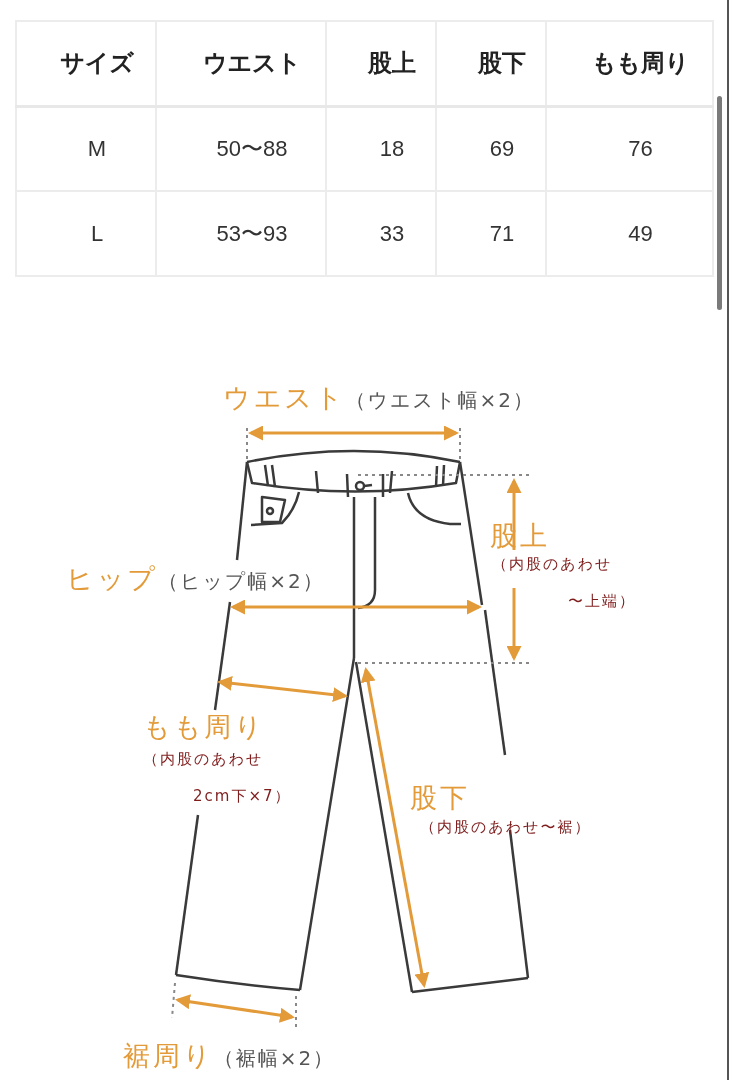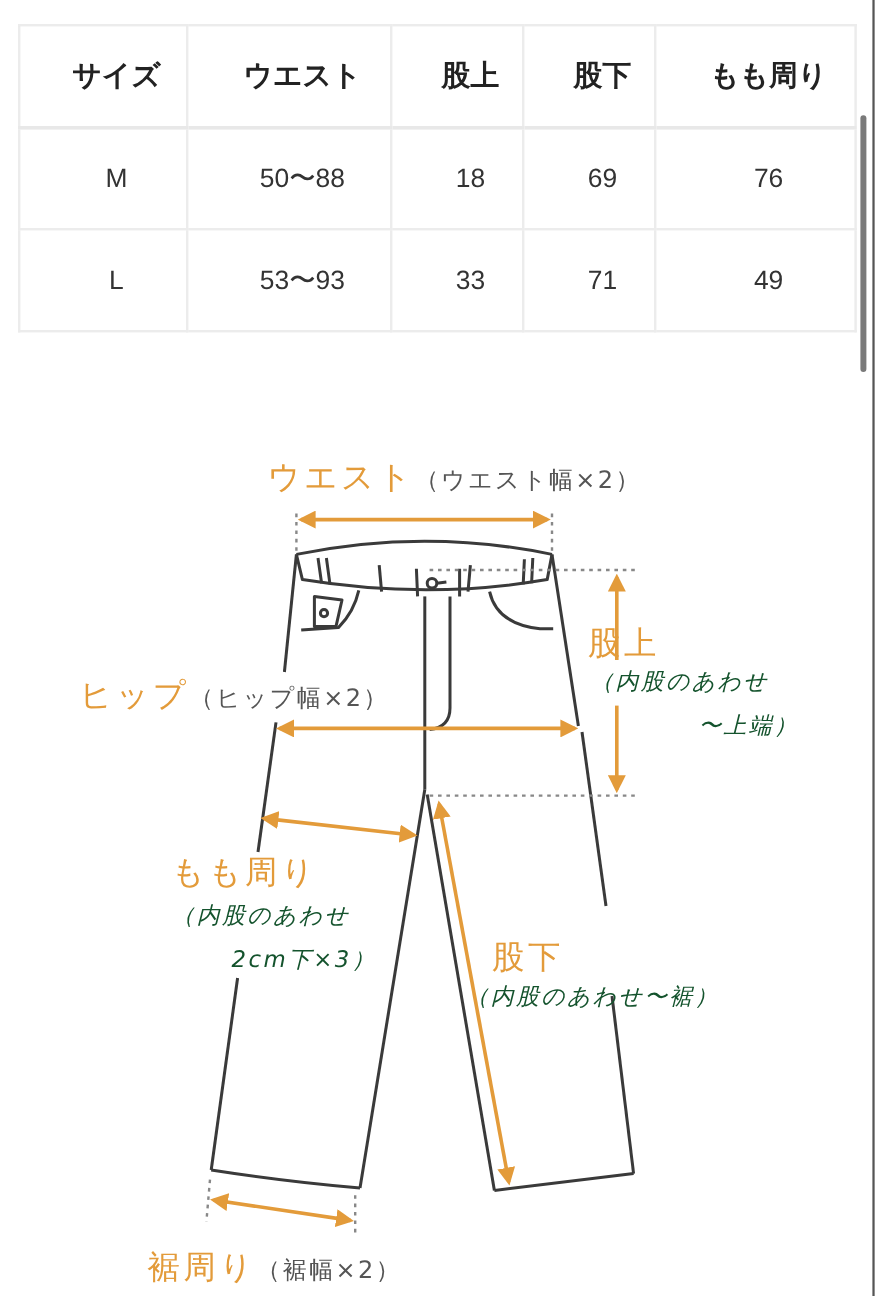--- a/index.html
+++ b/index.html
@@ -12,21 +12,21 @@
   .size-table th { height: 85px; font-size: 24px; font-weight: bold; color: #222; }
   .size-table td { height: 85px; font-size: 22px; color: #333; font-family: "Liberation Sans", sans-serif; }
   .size-table tr.hdr th { border-bottom: 3px solid #e8e8e8; }
   .scrollbar { position: absolute; left: 717px; top: 96px; width: 5px; height: 214px;
                background: #7a7a7a; border-radius: 3px; }
   .edge { position: absolute; left: 727px; top: 0; width: 2px; height: 1080px; background: #555; }
   .diagram { position: absolute; left: 0; top: 0; }
   .lbl { position: absolute; white-space: nowrap; font-family: "DejaVu Sans", sans-serif; }
   .lbl .o { color: #e39b3a; font-size: 27px; letter-spacing: 3px; }
   .lbl .g { color: #555; font-size: 20px; letter-spacing: 2px; }
-  .sub { position: absolute; white-space: nowrap; color: #14532d; font-size: 19px; letter-spacing: 2px; font-style: italic; }
+  .sub { position: absolute; white-space: nowrap; color: #7f1d1d; font-size: 15px; letter-spacing: 2px; }
 </style>
 </head>
 <body>
 
 <table class="size-table">
   <colgroup>
     <col style="width:140px">
       <col style="width:170px">
       <col style="width:110px">
       <col style="width:110px">
@@ -129,28 +129,28 @@
 </div>
 
 <div class="lbl" style="left:66px; top:561px;">
   <span class="o">ヒップ</span><span class="g">（ヒップ幅×2）</span>
 </div>
 
 <div class="lbl" style="left:490px; top:518px;">
   <span class="o">股上</span>
 </div>
 <div class="sub" style="left:492px; top:555px;">（内股のあわせ</div>
-<div class="sub" style="left:568px; top:592px;margin-left:14px;">〜上端）</div>
+<div class="sub" style="left:568px; top:592px;">〜上端）</div>
 
 <div class="lbl" style="left:143px; top:709px;">
   <span class="o">もも周り</span>
 </div>
 <div class="sub" style="left:143px; top:750px;">（内股のあわせ</div>
-<div class="sub" style="left:193px; top:787px;">2cm下×3）</div>
+<div class="sub" style="left:193px; top:787px;">2cm下×7）</div>
 
 <div class="lbl" style="left:410px; top:780px;">
   <span class="o">股下</span>
 </div>
-<div class="sub" style="left:388px; top:818px;">（内股のあわせ〜裾）</div>
+<div class="sub" style="left:420px; top:818px;">（内股のあわせ〜裾）</div>
 
 <div class="lbl" style="left:123px; top:1038px;">
   <span class="o">裾周り</span><span class="g">（裾幅×2）</span>
 </div>
 
 </body></html>

